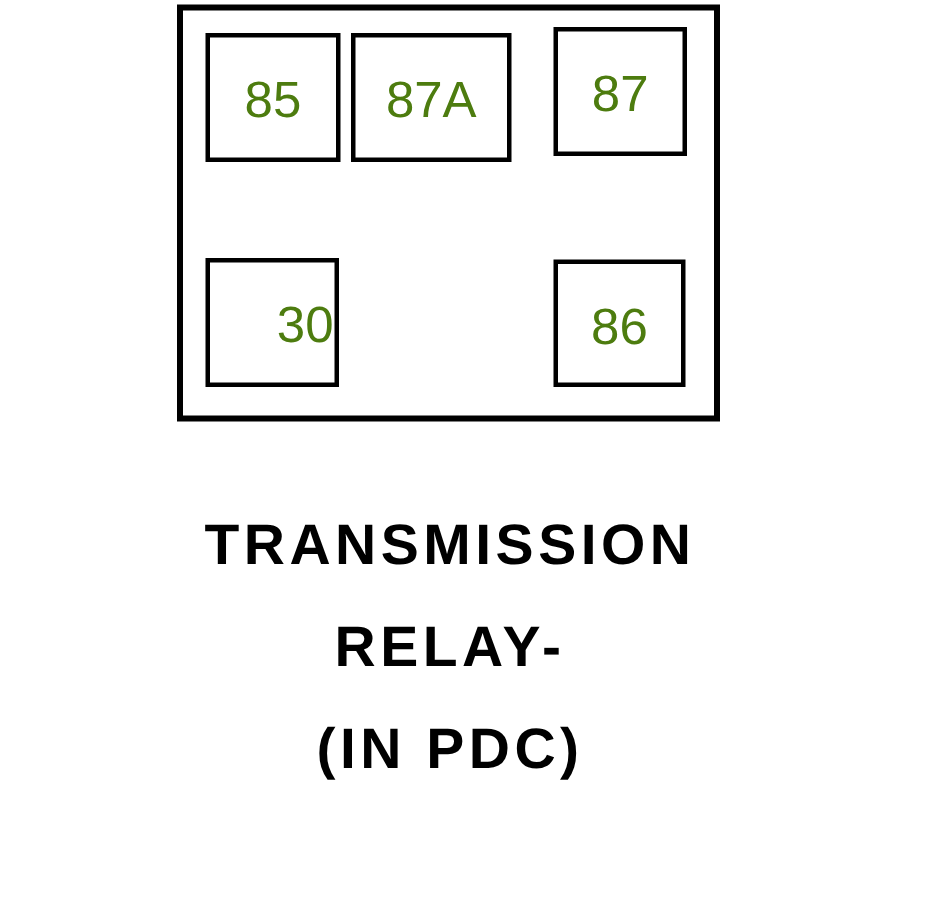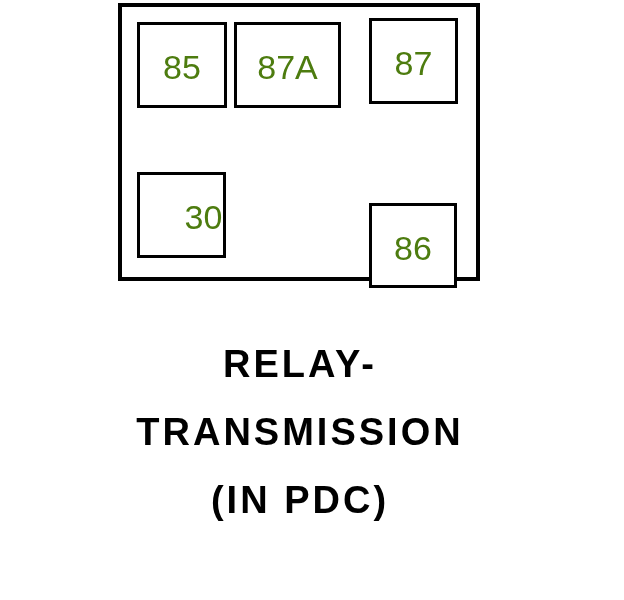--- a/index.html
+++ b/index.html
@@ -48,21 +48,21 @@
     font-weight: 400;
     color: #4d7c0f;
     line-height: 1;
     padding-top: 4px;
     white-space: nowrap;
   }
   .t-85  { left: 15px;  top: 15px;  width: 90px;  height: 86px; }
   .t-87a { left: 112px; top: 15px;  width: 107px; height: 86px; }
   .t-87  { left: 247px; top: 11px;  width: 89px;  height: 86px; }
   .t-30  { left: 15px;  top: 165px; width: 89px;  height: 86px; padding-left: 44px; }
-  .t-86  { left: 247px; top: 166px; width: 88px;  height: 85px; margin-top: 30px; }
+  .t-86  { left: 247px; top: 166px; width: 88px;  height: 85px; }
   
   .caption {
     position: absolute;
     left: 0;
     top: 330px;
     width: 600px;
     text-align: center;
     color: #000000;
   }
   .caption-line {
@@ -91,18 +91,18 @@
     </div>
     <div class="terminal t-30">
       <span>30</span>
     </div>
     <div class="terminal t-86">
       <span>86</span>
     </div>
   </div>
 
   <div class="caption">
+    <div class="caption-line">TRANSMISSION</div>
     <div class="caption-line">RELAY-</div>
-    <div class="caption-line">TRANSMISSION</div>
     <div class="caption-line">(IN PDC)</div>
   </div>
 
 </div>
 
 </body></html>

